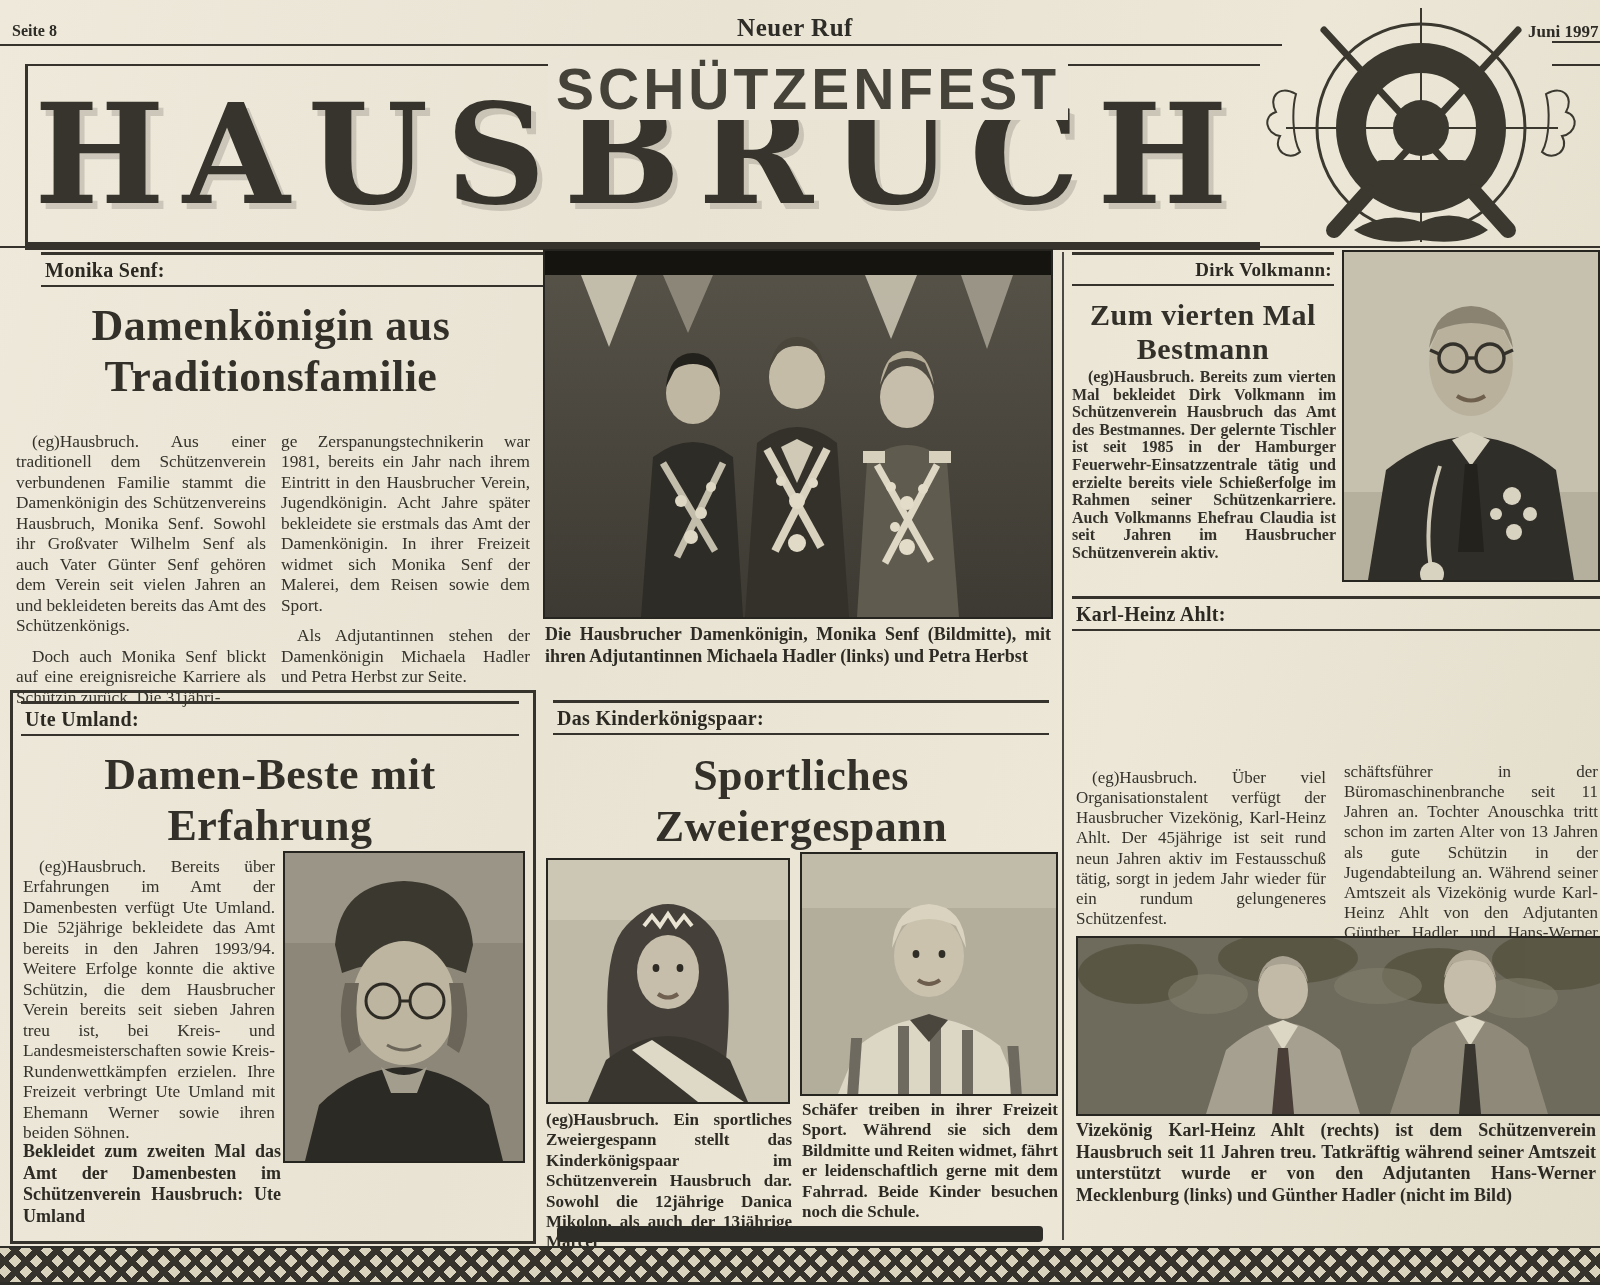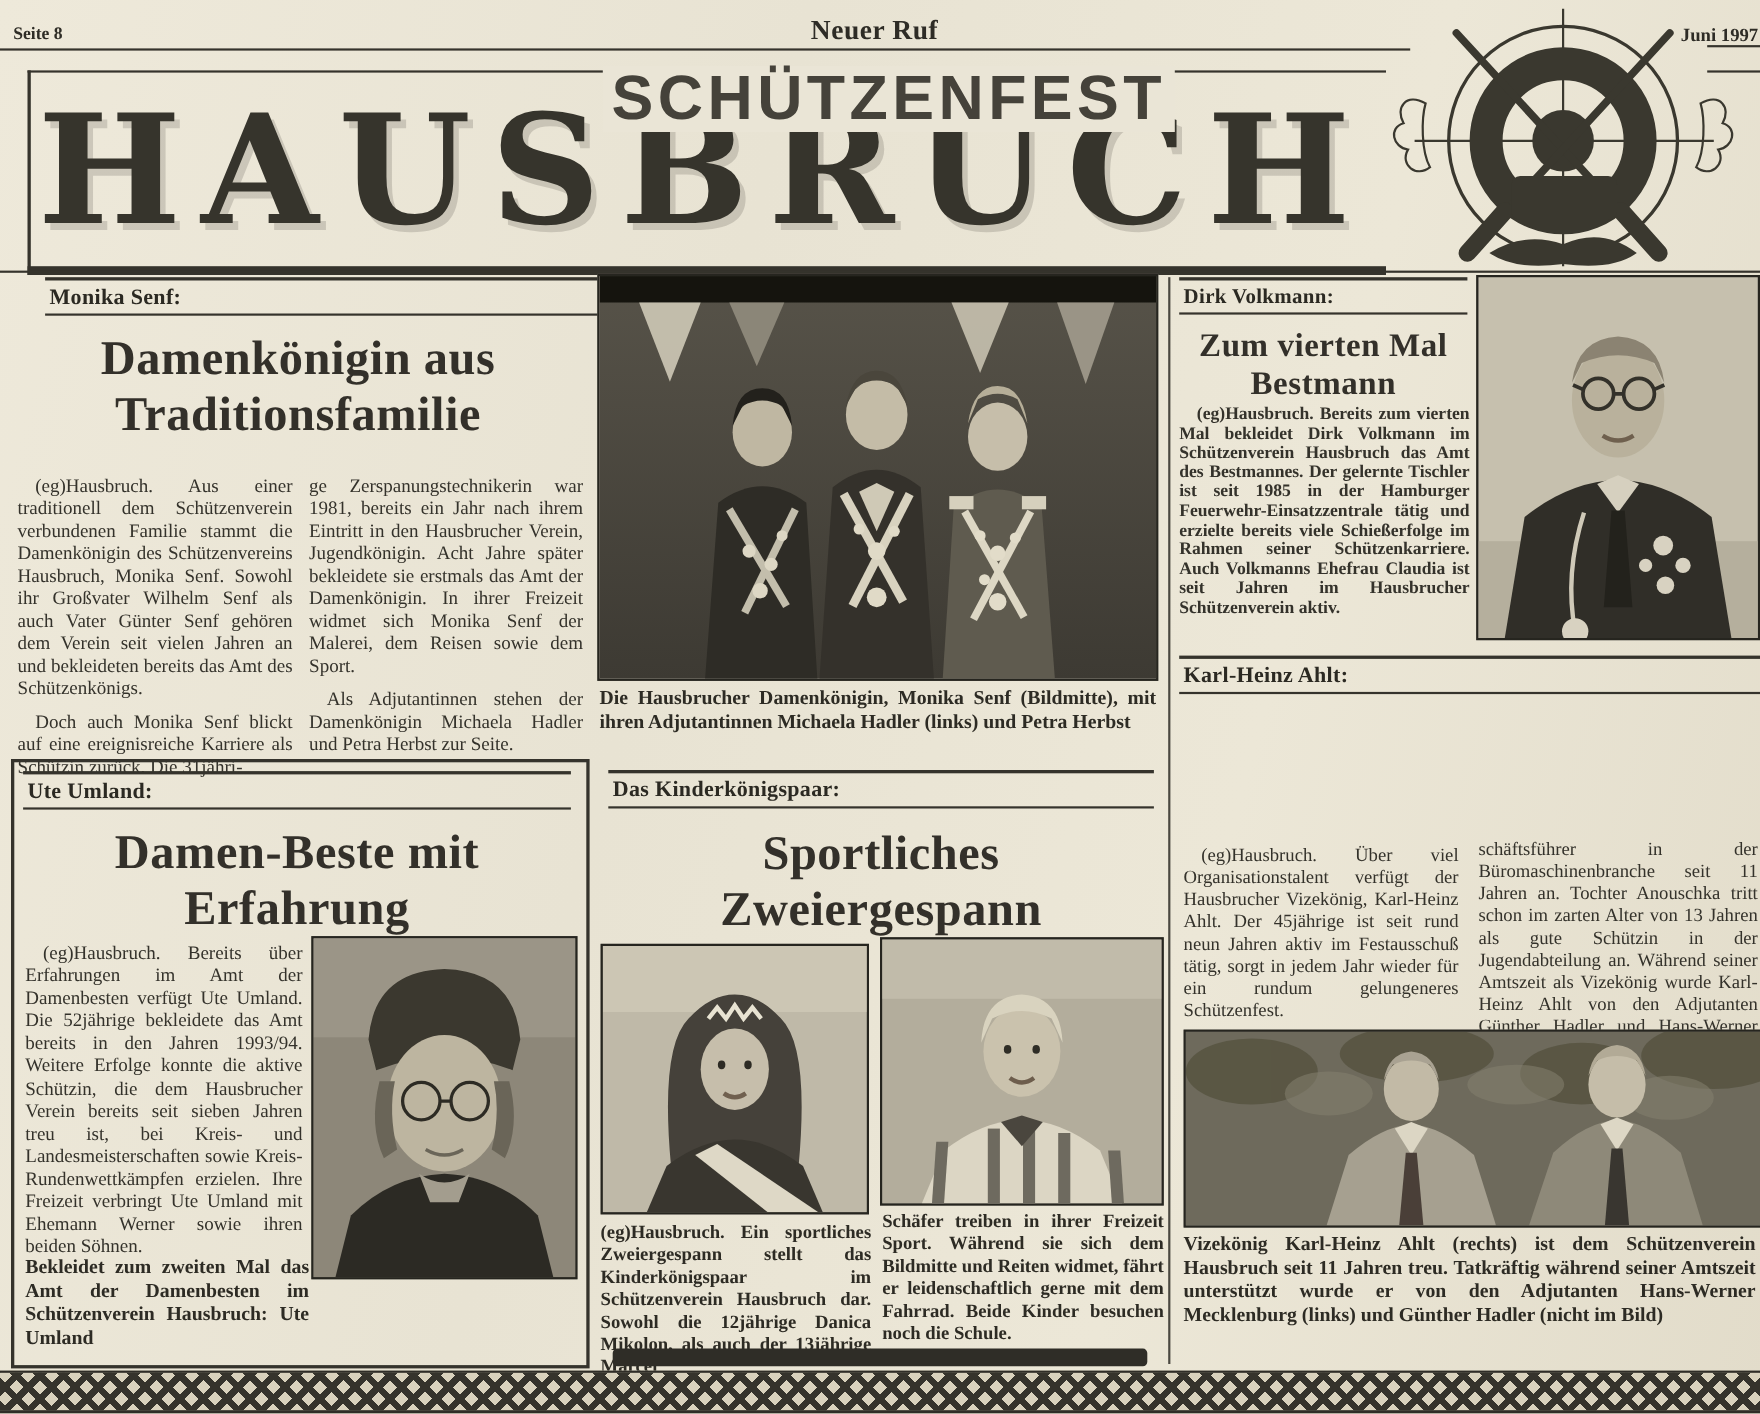--- a/index.html
+++ b/index.html
@@ -234,21 +234,21 @@
         <rect x="192" y="192" width="11" height="48" transform="skewX(4)"></rect>
       </g>
       <polygon points="108,166 127,188 146,166 127,160" fill="#4a463e"></polygon>
     </svg>
   </div>
 
   <div class="caption" style="left:546px;top:1110px;width:246px;font-size:17px;">(eg)Hausbruch. Ein sportliches Zweiergespann stellt das Kinderkönigspaar im Schützenverein Hausbruch dar. Sowohl die 12jährige Danica Mikolon, als auch der 13jährige Marcel</div>
   <div class="caption" style="left:802px;top:1100px;width:256px;font-size:17px;">Schäfer treiben in ihrer Freizeit Sport. Während sie sich dem Bildmitte und Reiten widmet, fährt er leidenschaftlich gerne mit dem Fahrrad. Beide Kinder besuchen noch die Schule.</div>
   <div class="abs" style="left:557px;top:1226px;width:486px;height:16px;background:#2f2d27;border-radius:4px;"></div>
 
-  <div class="kicker" style="left:1072px;top:252px;width:256px;font-size:19px;">Dirk Volkmann:</div>
+  <div class="kicker" style="left:1072px;top:252px;width:256px;font-size:19px;text-align:right;">Dirk Volkmann:</div>
   <div class="headline" style="left:1072px;top:298px;width:262px;font-size:30px;line-height:1.12;">Zum vierten Mal Bestmann</div>
   <div class="bodytext bold-body" style="left:1072px;top:368px;width:264px;">
     <p class="ind">(eg)Hausbruch. Bereits zum vierten Mal bekleidet Dirk Volkmann im Schützenverein Hausbruch das Amt des Bestmannes. Der gelernte Tischler ist seit 1985 in der Hamburger Feuerwehr-Einsatzzentrale tätig und erzielte bereits viele Schießerfolge im Rahmen seiner Schützenkarriere. Auch Volkmanns Ehefrau Claudia ist seit Jahren im Hausbrucher Schützenverein aktiv.</p>
   </div>
 
   <div class="photo" style="left:1342px;top:250px;width:254px;height:328px;">
     <svg viewBox="0 0 254 328" preserveAspectRatio="none">
       <rect width="254" height="328" fill="#c6c0ae"></rect>
       <rect y="240" width="254" height="88" fill="#b5af9d"></rect>
       <ellipse cx="127" cy="112" rx="42" ry="52" fill="#b9b19c"></ellipse>

